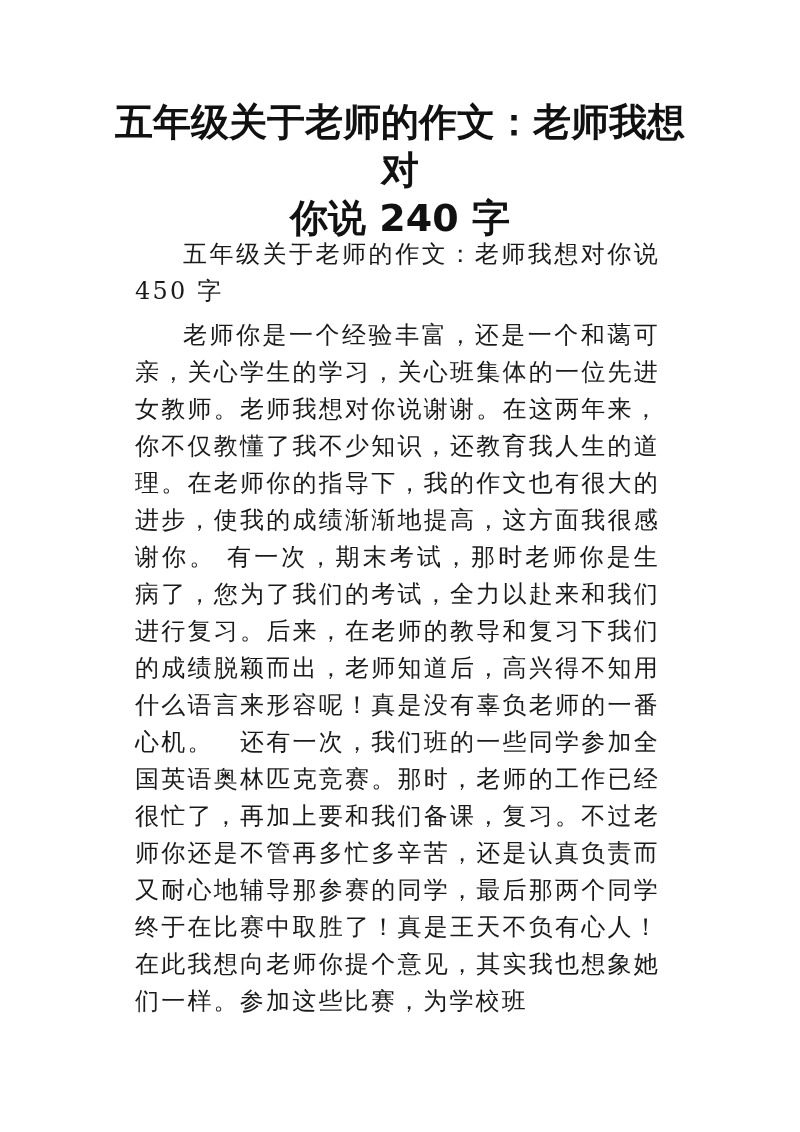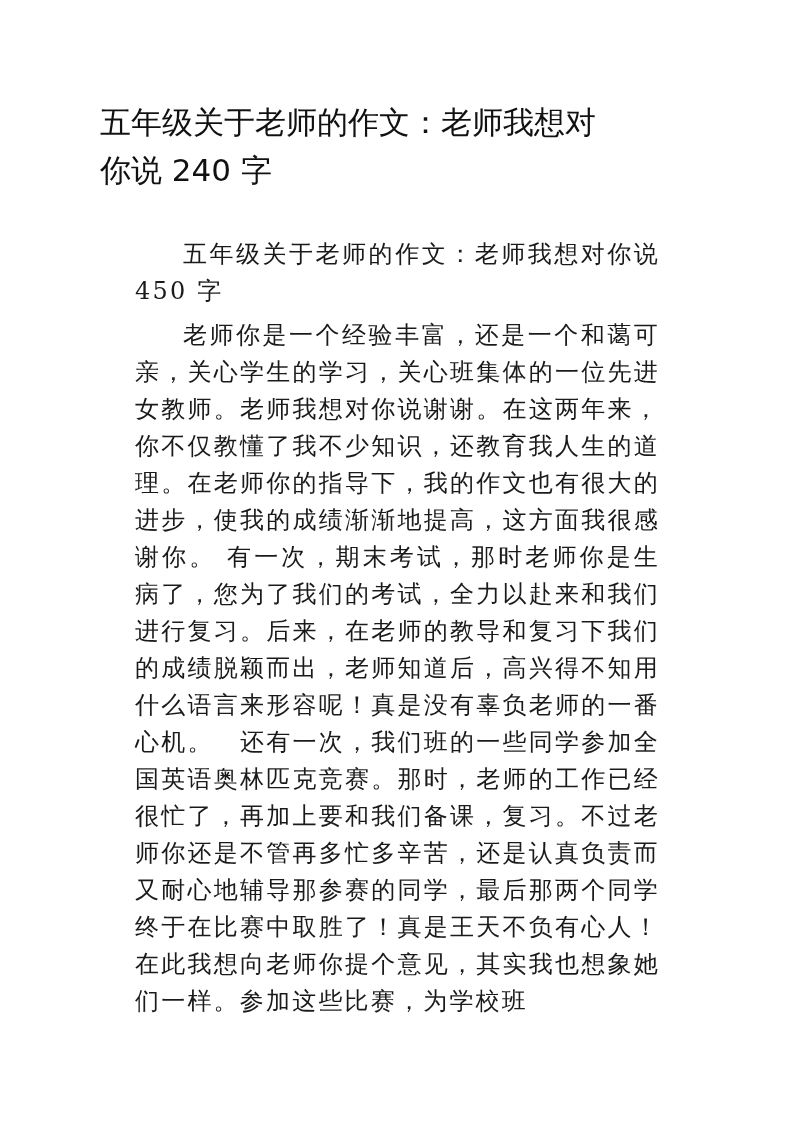--- a/index.html
+++ b/index.html
@@ -19,24 +19,24 @@
       left: 0; top: 0;
       width: 800px;
       height: 1132px;
       background: #ffffff;
     }
     .doc-title {
       position: absolute;
       left: 100px;
       top: 98px;
       width: 600px;
-      text-align: left;
+      text-align: center;
       font-family: "DejaVu Sans", "Liberation Sans", sans-serif;
-      font-weight: normal;
-      font-size: 31px;
+      font-weight: bold;
+      font-size: 38px;
       line-height: 48px;
       letter-spacing: 0px;
       color: #111111;
     }
     .doc-body {
       position: absolute;
       left: 135px;
       top: 236px;
       width: 532px;
       font-family: "DejaVu Serif", "Liberation Serif", serif;

